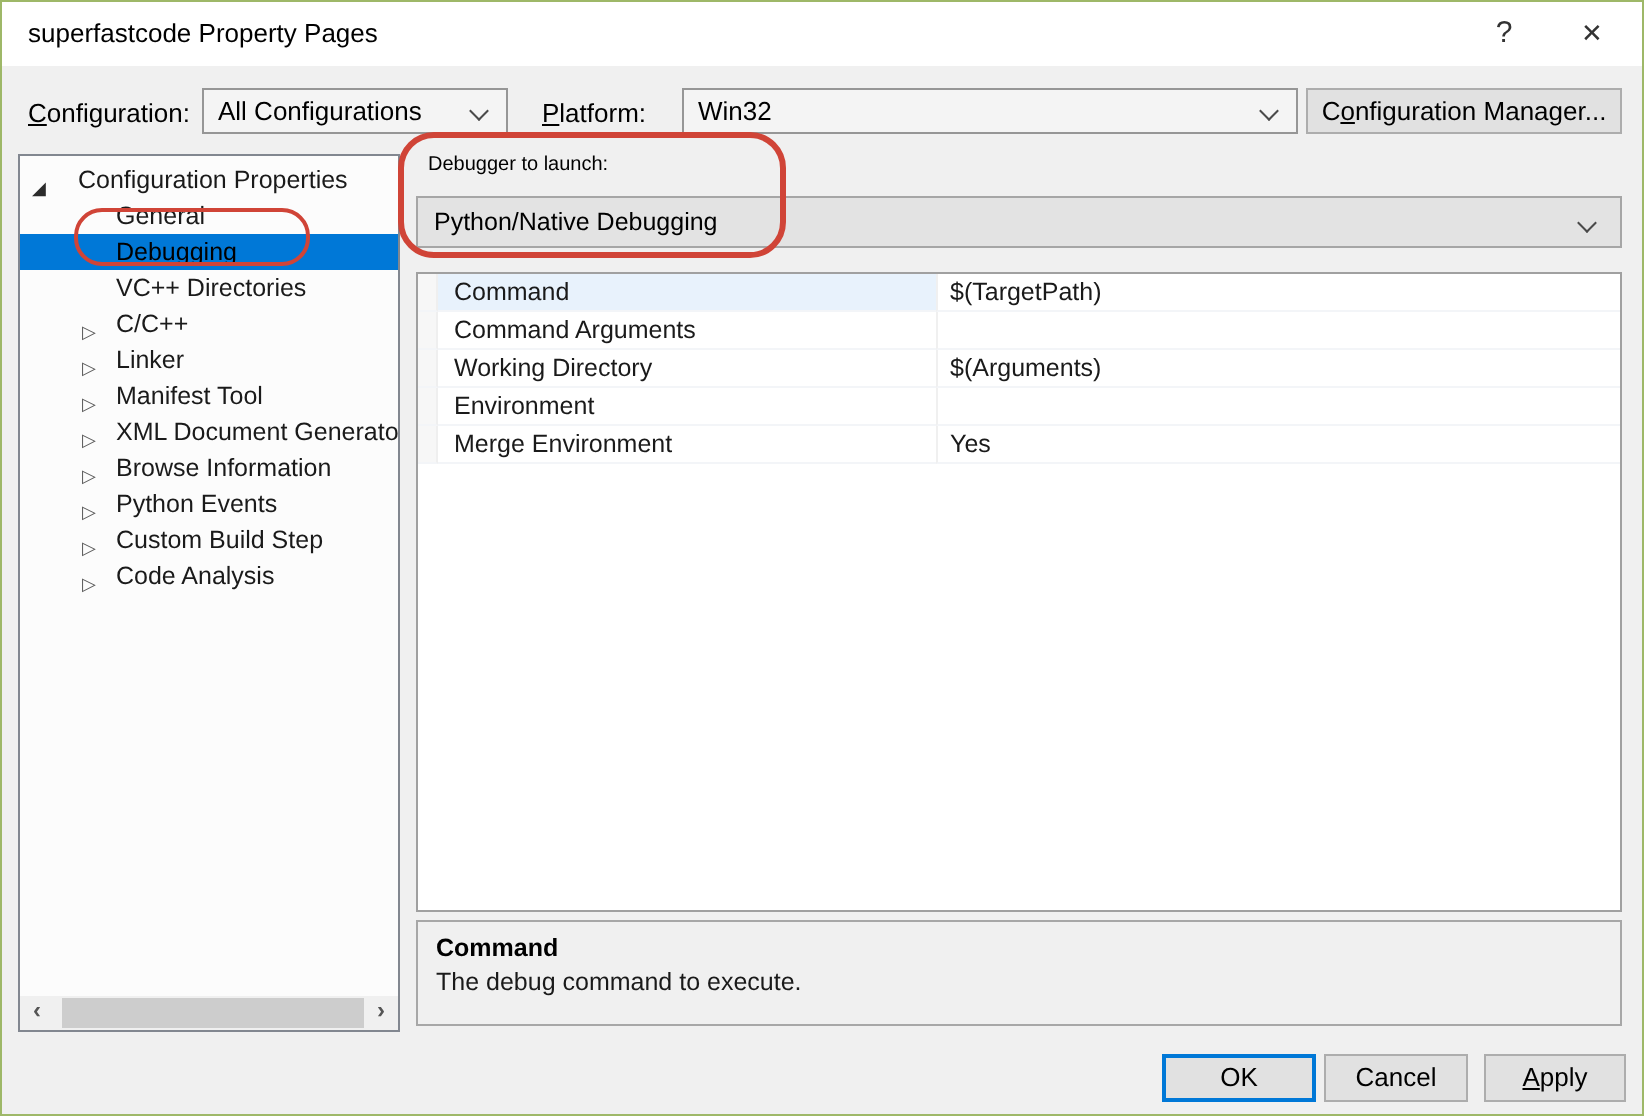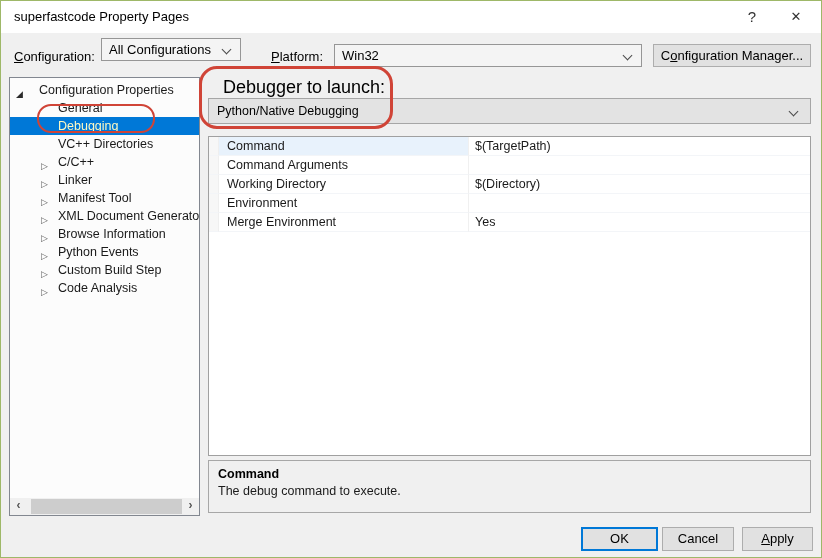--- a/index.html
+++ b/index.html
@@ -32,31 +32,31 @@
   .tree { position:absolute; left:8px; top:76px; width:191px; height:439px;
           background:#fcfcfc; border:1px solid #828790; overflow:hidden; }
   .trow { position:relative; height:18px; line-height:18px; font-size:12.5px;
           white-space:nowrap; color:#1a1a1a; }
   .trow .tlabel { position:absolute; top:0; }
   .root .tlabel { left:29px; }
   .child .tlabel { left:48px; }
   .arrow { position:absolute; top:4px; font-size:9px; color:#5b5b5b; }
   .root .arrow { left:6px; color:#2b2b2b; }
   .child .arrow { left:31px; }
-  .trow.sel { background:#0078d7; color:#fef9c3;padding-left:40px; }
+  .trow.sel { background:#0078d7; color:#000000;padding-left:40px; }
   .tree-body { position:absolute; left:0; top:3px; right:0; bottom:17px; }
 
   .hscroll { position:absolute; left:0; bottom:0; width:100%; height:17px; background:#f0f0f0; }
   .sb-arrow { position:absolute; top:0; width:17px; height:17px; text-align:center;
               line-height:15px; font-size:12px; color:#555; font-weight:bold; }
   .sb-left { left:0; } .sb-right { right:0; }
   .sb-thumb { position:absolute; left:21px; top:1px; width:151px; height:15px; background:#cdcdcd; }
 
   
-  .dbg-label { position:absolute; left:222px; top:76px; font-size:18px; color:#000; }
+  .dbg-label { position:absolute; left:213px; top:76px; font-size:10px; color:#000; }
   .dbg-combo { position:absolute; left:207px; top:97px; width:603px; height:26px;
                background:#e3e3e3; border:1px solid #a6a6a6; font-size:12.5px;
                line-height:24px; padding-left:8px; color:#000; }
   .dbg-combo .chev { top:9px; right:13px; }
 
   .grid { position:absolute; left:207px; top:135px; width:603px; height:320px;
           background:#ffffff; border:1px solid #a0a0a0; overflow:hidden; }
   .prow { display:flex; height:19px; line-height:19px; font-size:12.5px; }
   .pgutter { width:10px; background:#f7f7f7; border-right:1px solid #efefef;
              border-bottom:1px solid #f3f5f8; }
@@ -85,26 +85,26 @@
 
 <div class="window">
 
   <div class="titlebar">
     <div class="title">superfastcode Property Pages</div>
     <div class="tb-btn tb-help">?</div>
     <div class="tb-btn tb-close">✕</div>
   </div>
 
   <div class="lbl" style="left:13px; top:48px;"><span class="u">C</span><span>onfiguration:</span></div>
-  <div class="combo" style="left:100px; top:37px; width:140px;">
+  <div class="combo" style="left:100px; top:43px; width:153px;">
     <span>All Configurations</span>
     <span class="chev"></span>
   </div>
   <div class="lbl" style="left:270px; top:48px;text-align:right;"><span class="u">P</span><span>latform:</span></div>
-  <div class="combo" style="left:333px; top:43px; width:308px;">
+  <div class="combo" style="left:340px; top:43px; width:308px;">
     <span>Win32</span>
     <span class="chev"></span>
   </div>
   <div class="btn" style="left:652px; top:43px; width:158px;"><span>C</span><span class="u">o</span><span>nfiguration Manager...</span></div>
 
   <div class="tree">
     <div class="tree-body">
       <div class="trow root">
         <span class="arrow">◢</span>
         <span class="tlabel">Configuration Properties</span>
@@ -171,21 +171,21 @@
       <div class="pvalue">$(TargetPath)</div>
     </div>
     <div class="prow">
       <div class="pgutter"></div>
       <div class="pname">Command Arguments</div>
       <div class="pvalue"></div>
     </div>
     <div class="prow">
       <div class="pgutter"></div>
       <div class="pname">Working Directory</div>
-      <div class="pvalue">$(Directory)</div>
+      <div class="pvalue">$(Arguments)</div>
     </div>
     <div class="prow">
       <div class="pgutter"></div>
       <div class="pname">Environment</div>
       <div class="pvalue"></div>
     </div>
     <div class="prow">
       <div class="pgutter"></div>
       <div class="pname">Merge Environment</div>
       <div class="pvalue">Yes</div>

